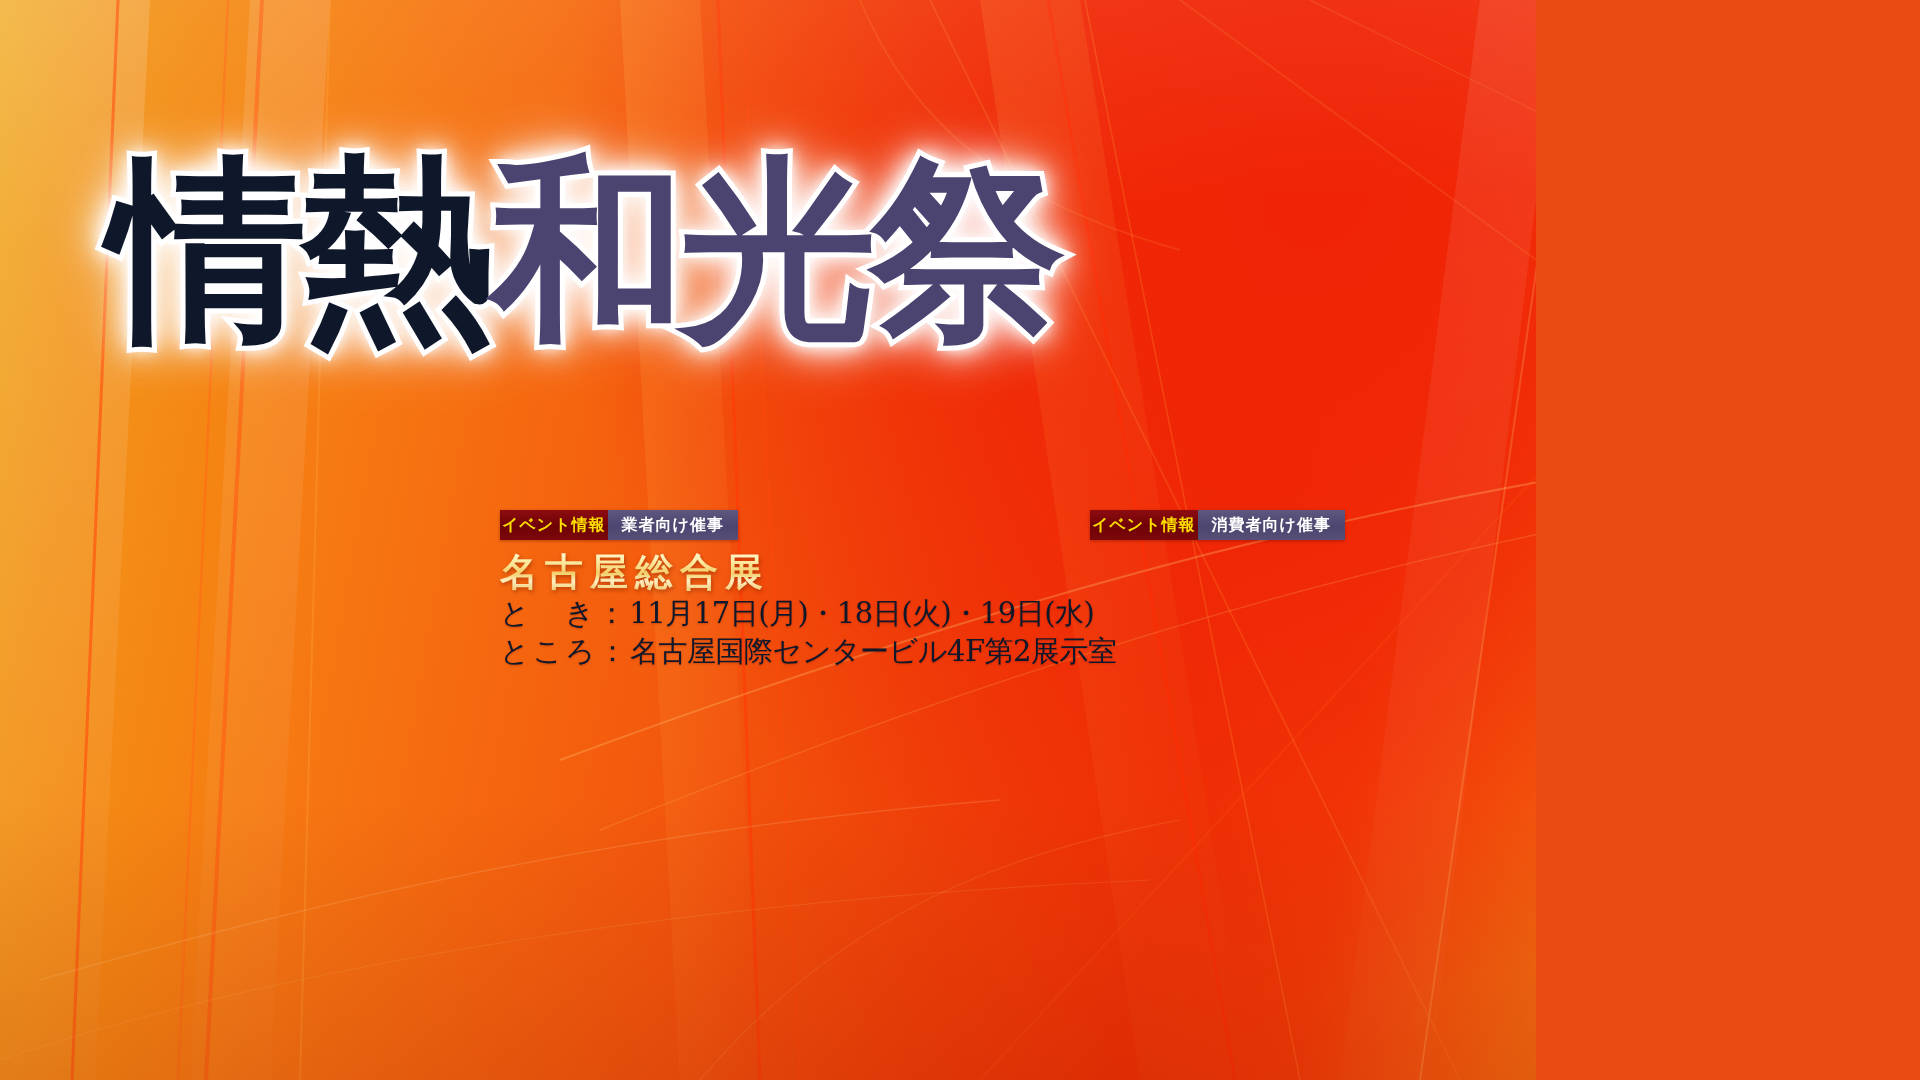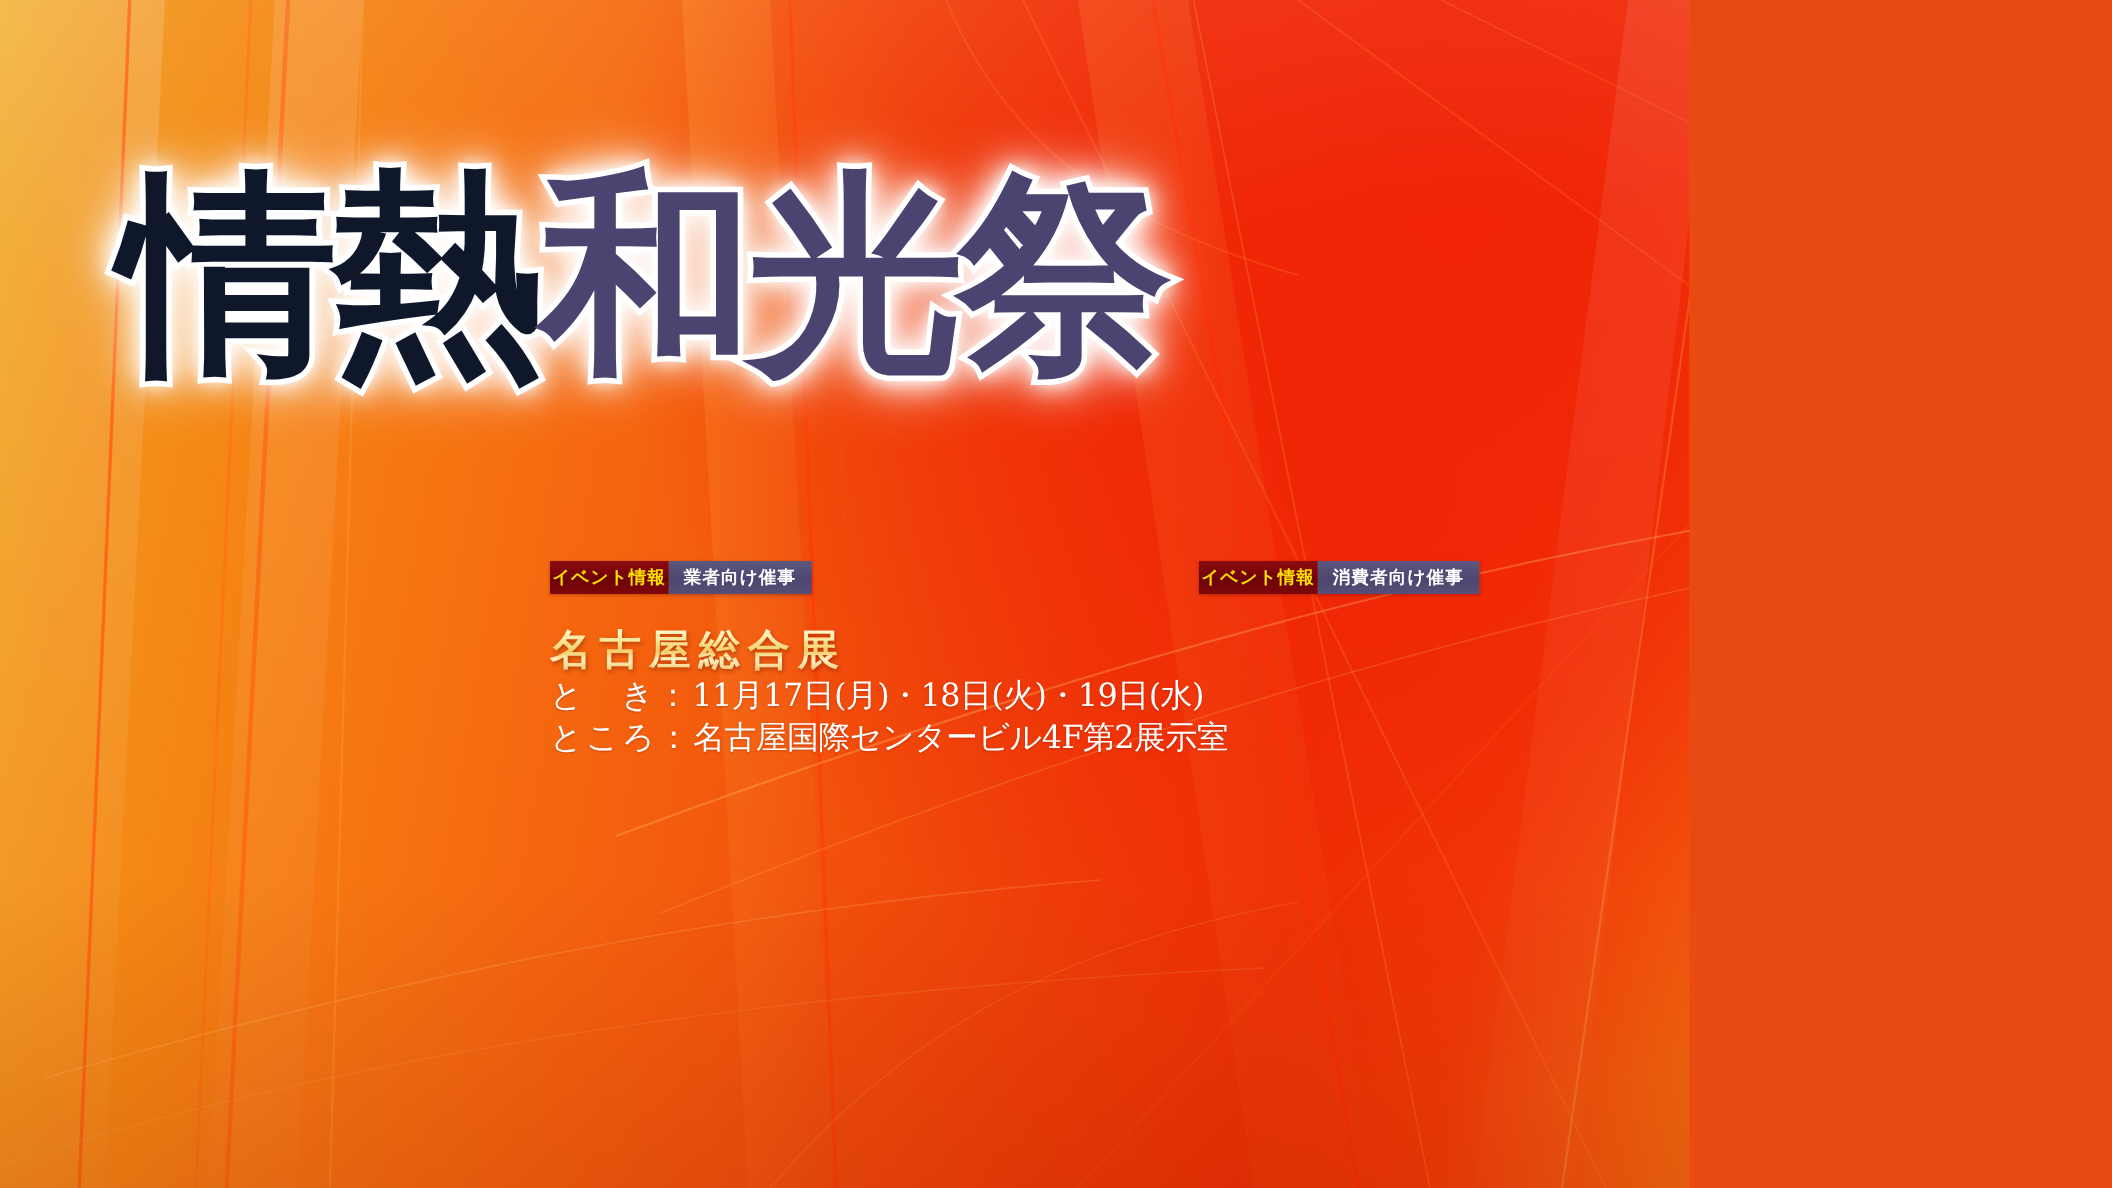--- a/index.html
+++ b/index.html
@@ -94,21 +94,21 @@
     background:linear-gradient(180deg,#8d0c10 0%, #6e0206 55%, #7d080b 100%);
     color:#ffe000;
     padding:0 2px;
   }
   .badge-b {
     background:linear-gradient(180deg,#5e5880 0%, #4c4670 55%, #565078 100%);
     color:#ffffff;
     padding:0 14px;
   }
 
-  .ev { margin-top:28px; }
+  .ev { margin-top:9px; }
   .ev + .ev { margin-top:26px; }
 
   .ev-name {
     font-family:"DejaVu Serif","Liberation Serif",serif;
     font-weight:700;
     font-size:38px;
     line-height:1.22;
     letter-spacing:7px;
     white-space:nowrap;
     background:linear-gradient(180deg,
@@ -122,21 +122,21 @@
     color:transparent;
     -webkit-text-fill-color:transparent;
     filter:drop-shadow(1px 2px 2px rgba(110,20,0,0.45));
   }
 
   .ev-line {
     font-family:"DejaVu Serif","Liberation Serif",serif;
     font-weight:400;
     font-size:29px;
     line-height:1.30;
-    color:#ffffff;
+    color:#0f172a;
     white-space:nowrap;
     letter-spacing:-0.5px;
     text-shadow:0 1px 2px rgba(120,25,0,0.35);
   }
   .ev-line .lbl { letter-spacing:3px; }
 
   .col-right .ev-name { letter-spacing:9px; }
 </style>
 </head>
 <body>

